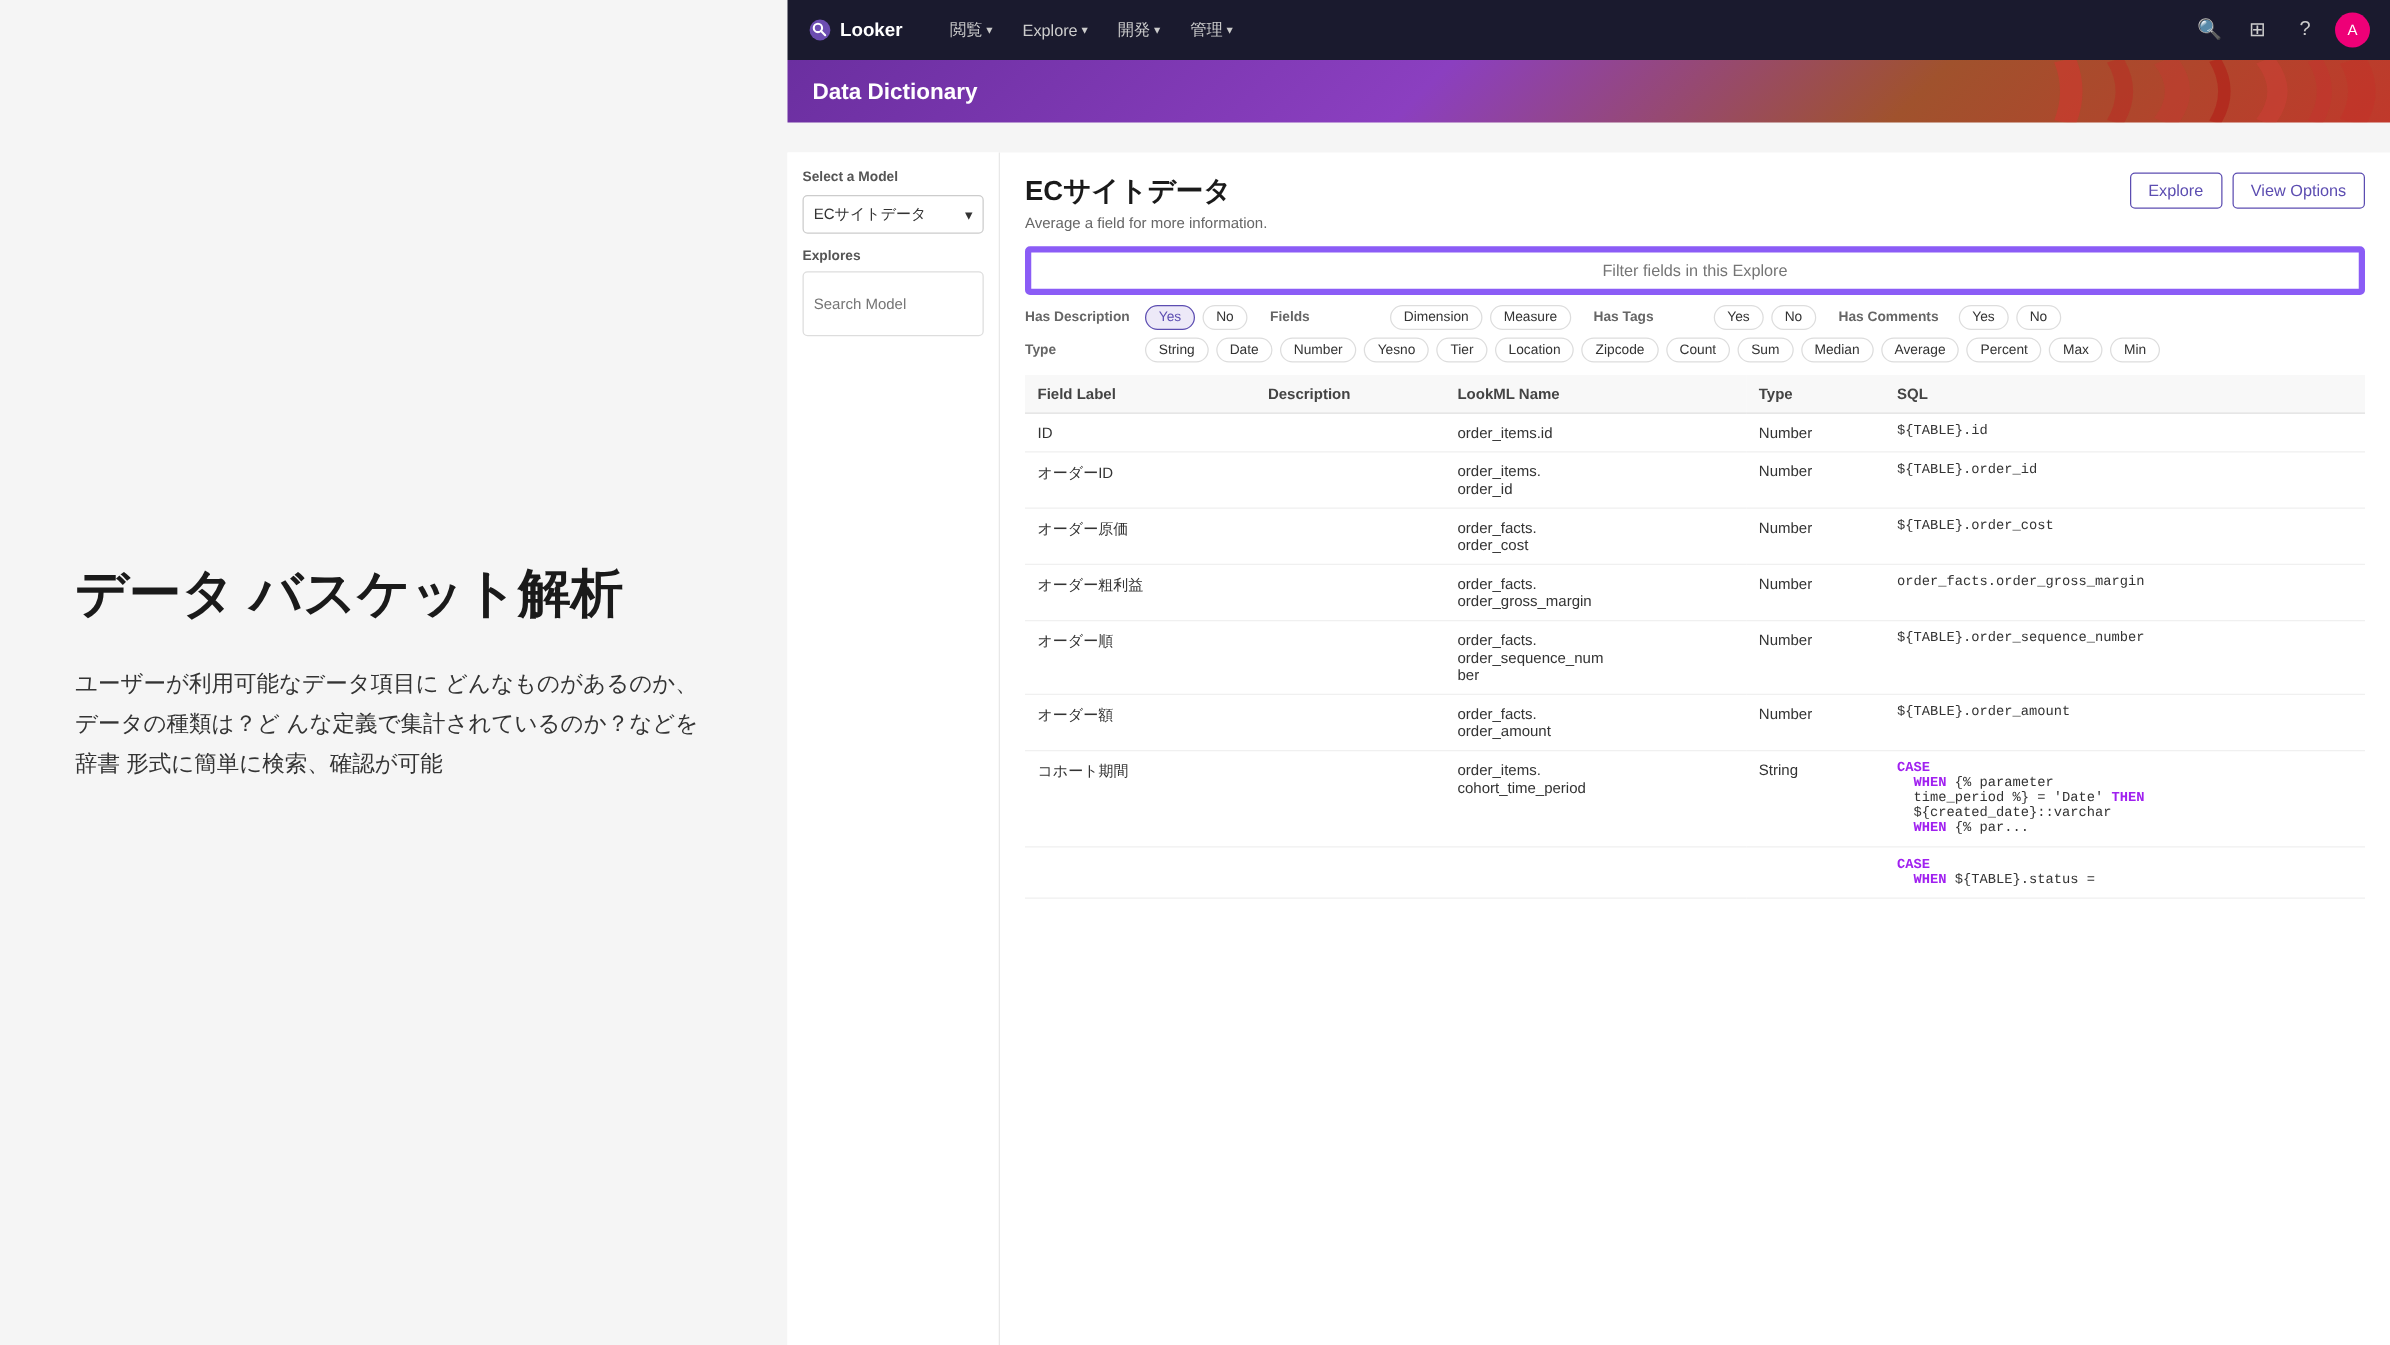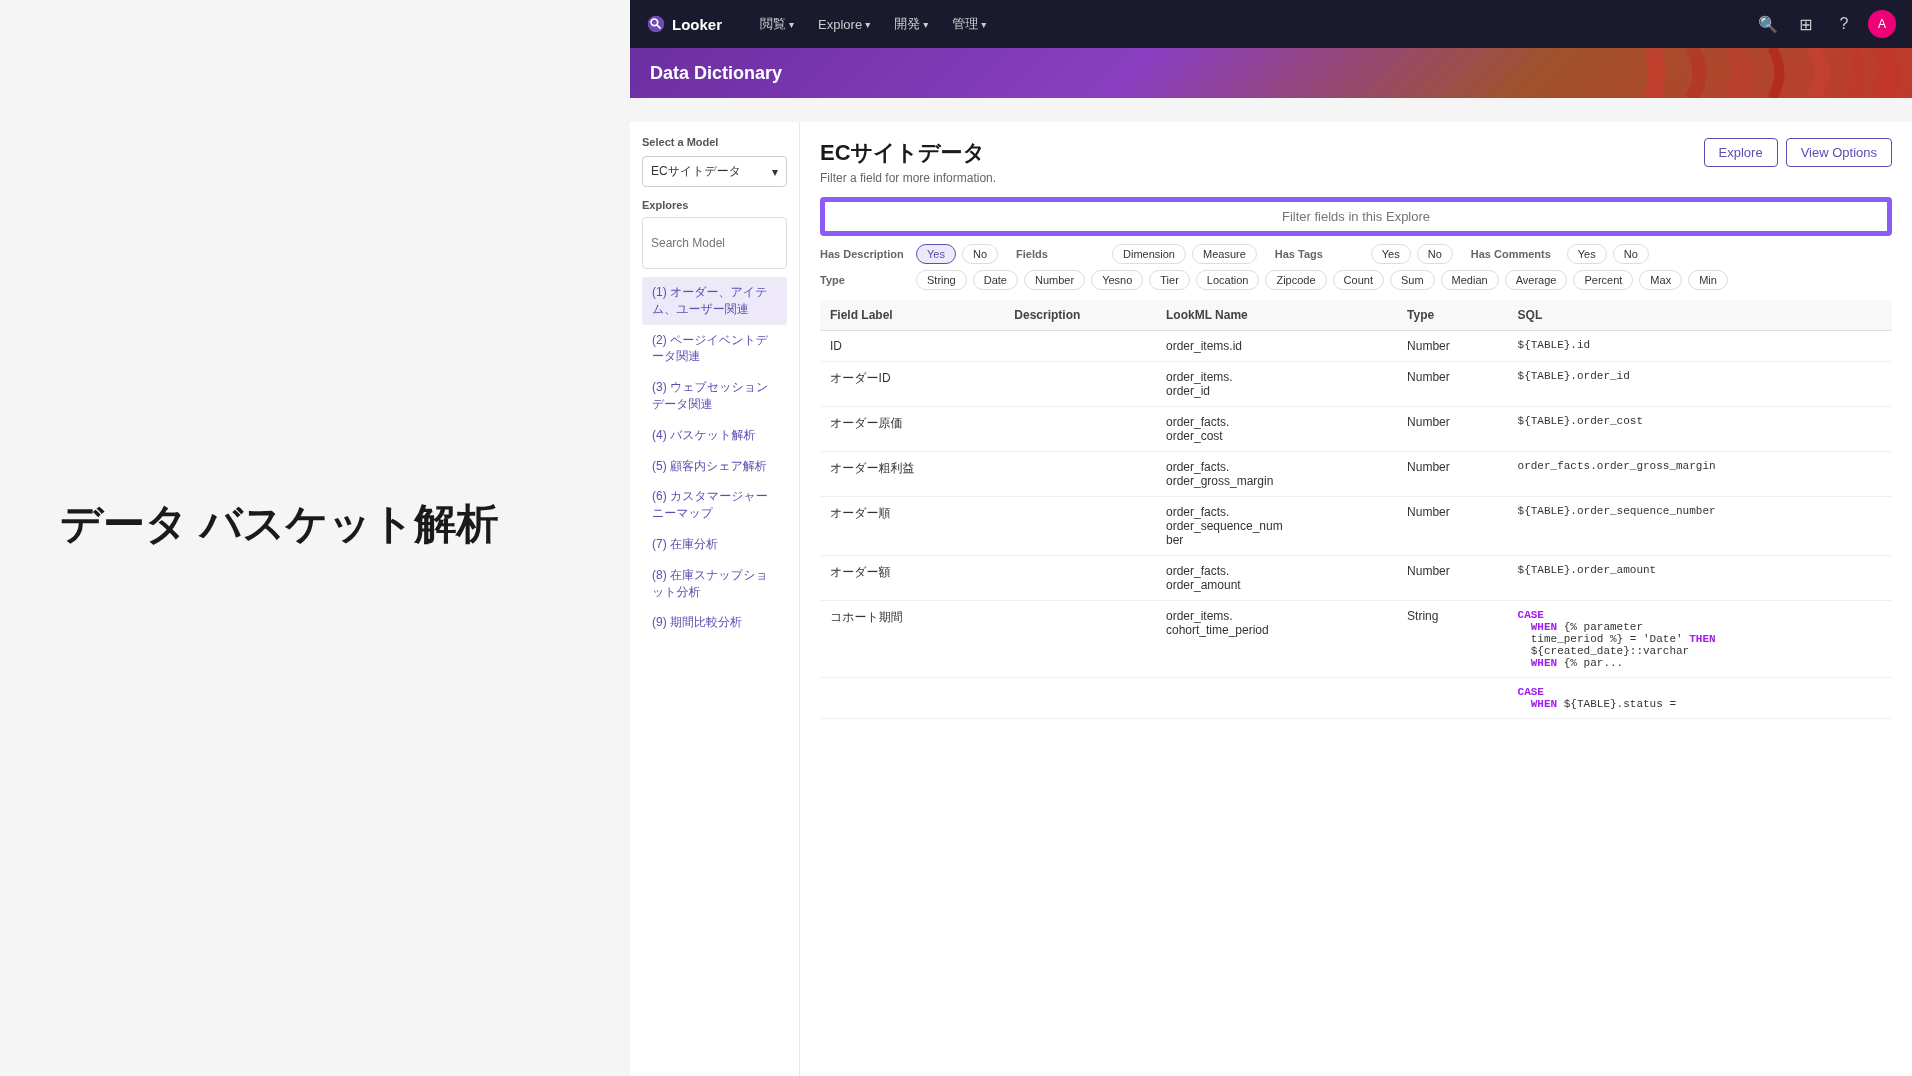--- a/index.html
+++ b/index.html
@@ -74,20 +74,24 @@
     .sql-code { font-family: 'Courier New', monospace; font-size: 11px; color: #666; }
     .sql-code .kw { color: #a020f0; font-weight: 600; }
   </style>
 </head>
 <body>
 
 <div class="page-wrapper">
 
   <div class="left-panel">
     <h1 class="hero-title">データ バスケット解析</h1>
+    <p class="hero-desc">ユーザーが利用可能なデータ項目に
+どんなものがあるのか、データの種類は？ど
+んな定義で集計されているのか？などを辞書
+形式に簡単に検索、確認が可能</p>
   </div>
 
   <div class="right-panel">
 
     <nav class="looker-nav">
       <div class="looker-logo">
         <svg class="looker-logo-icon" viewBox="0 0 24 24" fill="none">
           <circle cx="12" cy="12" r="10" fill="#6c4db1"></circle>
           <circle cx="10" cy="10" r="4" fill="none" stroke="#fff" stroke-width="2"></circle>
           <line x1="13" y1="13" x2="17" y2="17" stroke="#fff" stroke-width="2" stroke-linecap="round"></line>
@@ -129,40 +133,29 @@
         <div class="sidebar-section">
           <div class="sidebar-label">Select a Model</div>
           <div class="model-select">
             <span>ECサイトデータ</span>
             <span>▾</span>
           </div>
 
           <div class="explores-label">Explores</div>
           <input type="text" class="search-box" placeholder="Search Model" style="">
 
-          <div id="explore-list">
-              <div class="explore-item active">(1) オーダー、アイテム、ユーザー関連</div>
-              <div class="explore-item">(2) ページイベントデータ関連</div>
-              <div class="explore-item">(3) ウェブセッションデータ関連</div>
-              <div class="explore-item">(4) バスケット解析</div>
-              <div class="explore-item">(5) 顧客内シェア解析</div>
-              <div class="explore-item">(6) カスタマージャーニーマップ</div>
-              <div class="explore-item">(7) 在庫分析</div>
-              <div class="explore-item">(8) 在庫スナップショット分析</div>
-              <div class="explore-item">(9) 期間比較分析</div>
-            </div>
         </div>
       </div>
 
       <div class="dict-main">
 
         <div class="dict-top">
           <div>
             <div class="dict-title">ECサイトデータ</div>
-            <div class="dict-subtitle">Filter a field for more information.</div>
+            <div class="dict-subtitle">Average a field for more information.</div>
           </div>
           <div class="dict-buttons">
             <button class="btn-explore">Explore</button>
             <button class="btn-view-options">View Options</button>
           </div>
         </div>
 
         <div class="filter-bar">
           <input type="text" class="filter-search" placeholder="Filter fields in this Explore" style="">
 

